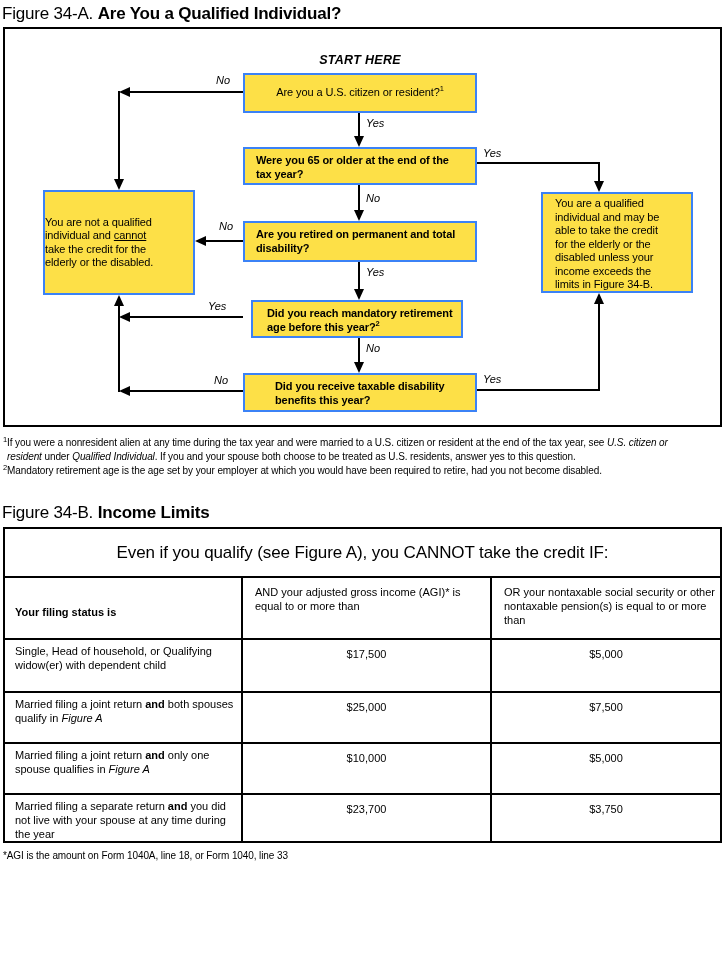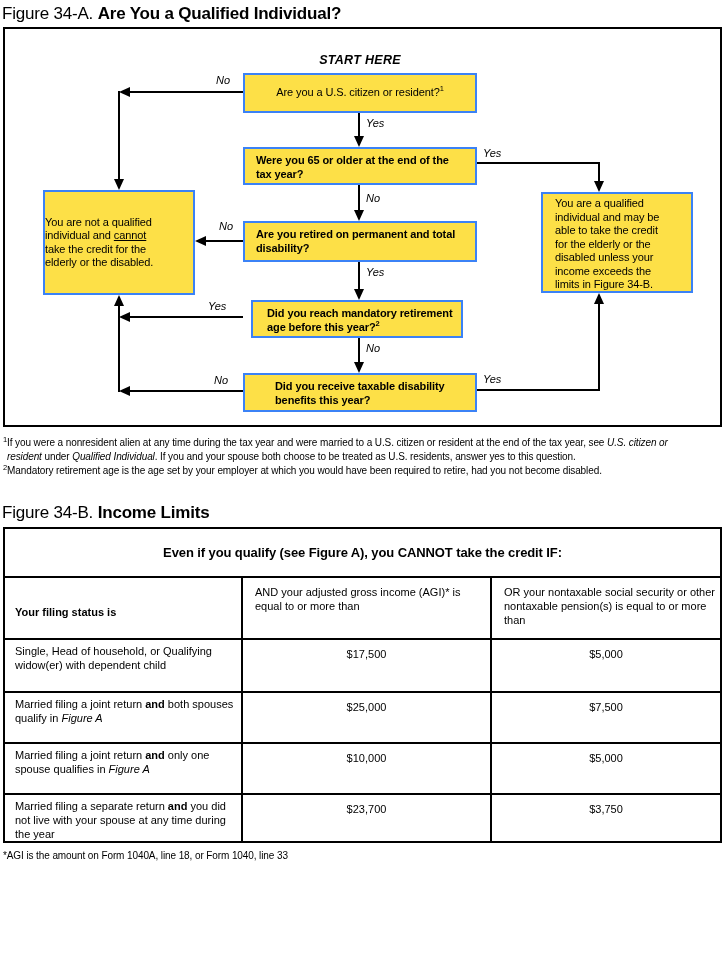--- a/index.html
+++ b/index.html
@@ -26,21 +26,21 @@
   .u { text-decoration:underline; }
   .i { font-style:italic; }
   .b { font-weight:bold; }
   .fn-block { position:absolute; font-size:10px; line-height:14px; letter-spacing:-0.1px; }
   .fn-line2 { padding-left:4px; }
   
   .tbl { position:absolute; border:2px solid #000; box-sizing:border-box; display:flex; flex-direction:column; }
   .trow { display:flex; border-top:2px solid #000; }
   .trow:first-child { border-top:none; }
   .banner-row { height:48px; align-items:center; justify-content:center;
-                font-weight:bold; font-size:13px; letter-spacing:-0.1px; }
+                font-weight:normal; font-size:17px; letter-spacing:-0.1px; }
   .hdr-row { height:61px; }
   .c1 { width:236px; box-sizing:border-box; padding:4px 6px 0 10px; font-size:11px; line-height:14px; }
   .c2 { width:249px; box-sizing:border-box; border-left:2px solid #000; font-size:11px; line-height:14px; }
   .c3 { flex:1; box-sizing:border-box; border-left:2px solid #000; font-size:11px; line-height:14px; }
   .hdr-row .c1 { display:flex; align-items:center; font-weight:bold; padding-top:8px; }
   .hdr-row .c2, .hdr-row .c3 { font-weight:normal; padding:7px 4px 0 12px; }
   .amt { text-align:center; padding-top:7px; }
   .drow1 { height:51px; } .drow2 { height:50px; } .drow3 { height:50px; } .drow4 { flex:1; }
 </style>
 </head>

